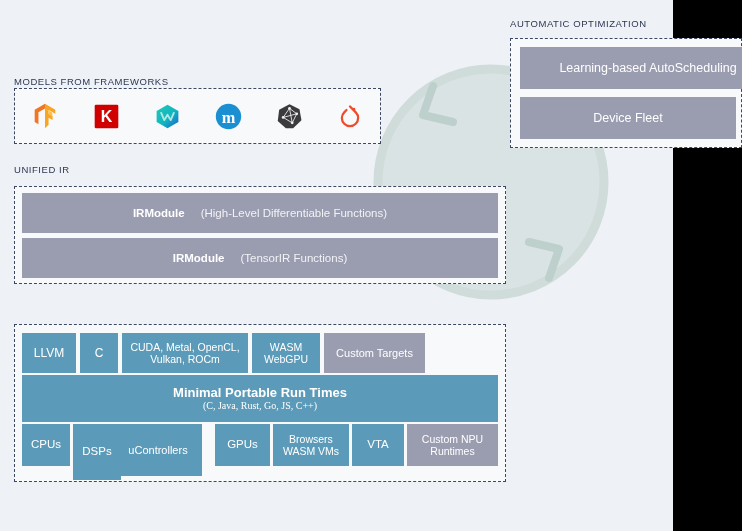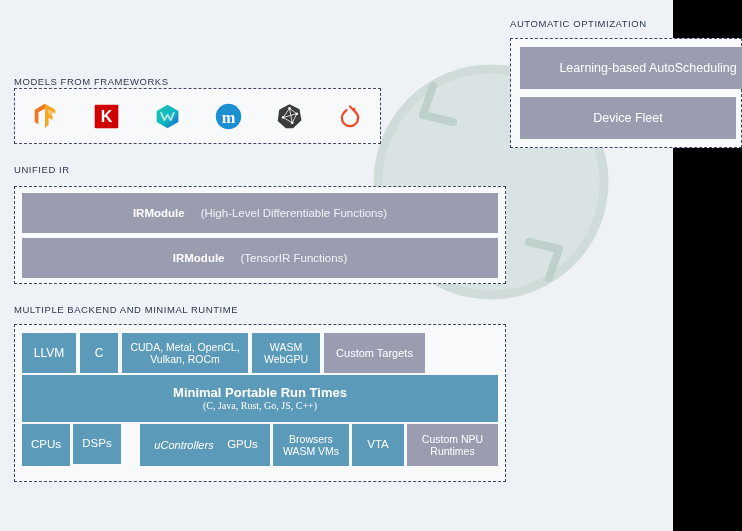--- a/index.html
+++ b/index.html
@@ -171,21 +171,20 @@
   <div class="ir-row" style="left:22px; top:193px; width:476px; height:40px;">
     <span class="name">IRModule</span>
     <span class="paren">(High-Level Differentiable Functions)</span>
   </div>
 
   <div class="ir-row" style="left:22px; top:238px; width:476px; height:40px;">
     <span class="name">IRModule</span>
     <span class="paren">(TensorIR Functions)</span>
   </div>
 
-  <div class="sec-label" style="left:14px; top:304px;">MULTIPLE BACKEND AND MINIMAL RUNTIME</div>
 
   <div class="dashed" style="left:14px; top:324px; width:492px; height:158px;"></div>
 
   <div class="block teal" style="left:22px; top:333px; width:54px; height:40px; font-size:12px;">
     <span>LLVM</span>
   </div>
   <div class="block teal" style="left:80px; top:333px; width:38px; height:40px; font-size:12px;">
     <span>C</span>
   </div>
   <div class="block teal" style="left:122px; top:333px; width:126px; height:40px; font-size:10.5px;">
@@ -201,24 +200,24 @@
   </div>
 
   <div class="block teal" style="left:22px; top:375px; width:476px; height:47px; flex-direction:column;">
     <span class="runtime-title">Minimal Portable Run Times</span>
     <span class="runtime-sub">(C, Java, Rust, Go, JS, C++)</span>
   </div>
 
   <div class="block teal" style="left:22px; top:424px; width:48px; height:42px; font-size:11.5px;">
     <span>CPUs</span>
   </div>
-  <div class="block teal" style="left:73px; top:424px; width:48px; height:40px; font-size:11.5px;">
+  <div class="block teal" style="left:73px; top:424px; width:48px; height:56px; font-size:11.5px;">
     <span>DSPs</span>
   </div>
-  <div class="block teal" style="left:140px; top:424px; width:88px; height:42px; font-size:11px;font-style:italic;">
+  <div class="block teal" style="left:114px; top:424px; width:88px; height:52px; font-size:11px;">
     <span>uControllers</span>
   </div>
   <div class="block teal" style="left:215px; top:424px; width:55px; height:42px; font-size:11.5px;">
     <span>GPUs</span>
   </div>
   <div class="block teal" style="left:273px; top:424px; width:76px; height:42px; font-size:10.5px;">
     <span style="white-space:pre-line;">Browsers
 WASM VMs</span>
   </div>
   <div class="block teal" style="left:352px; top:424px; width:52px; height:42px; font-size:11.5px;">

